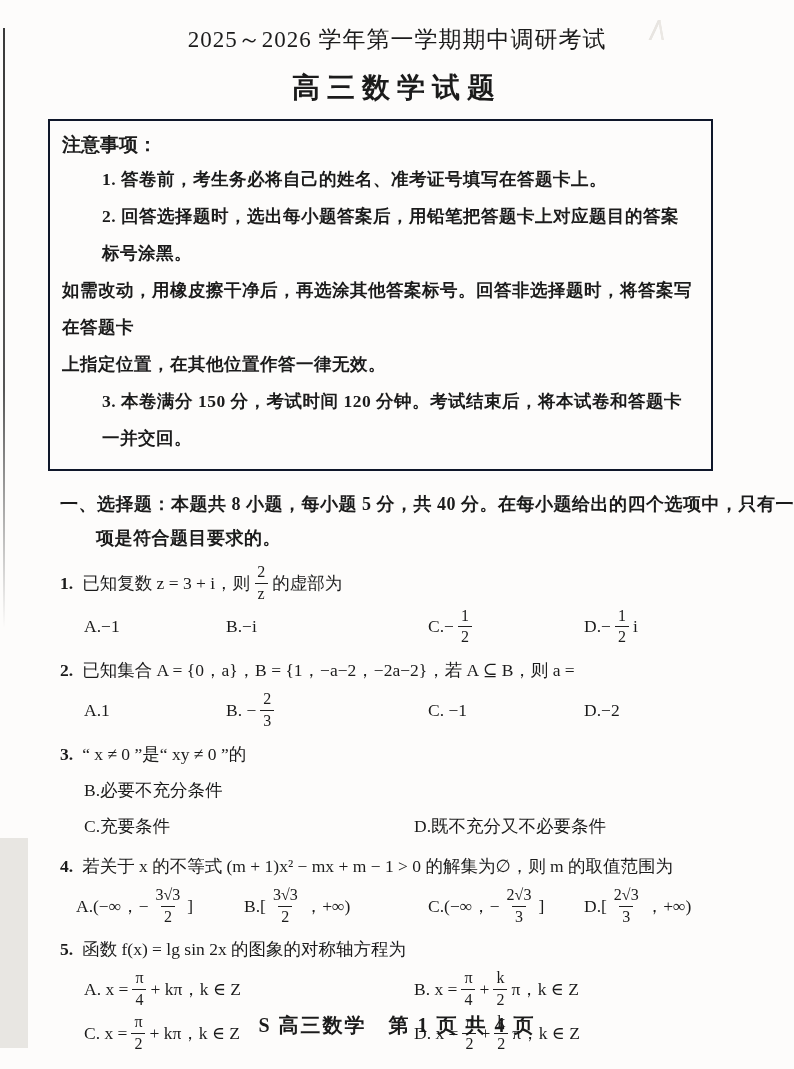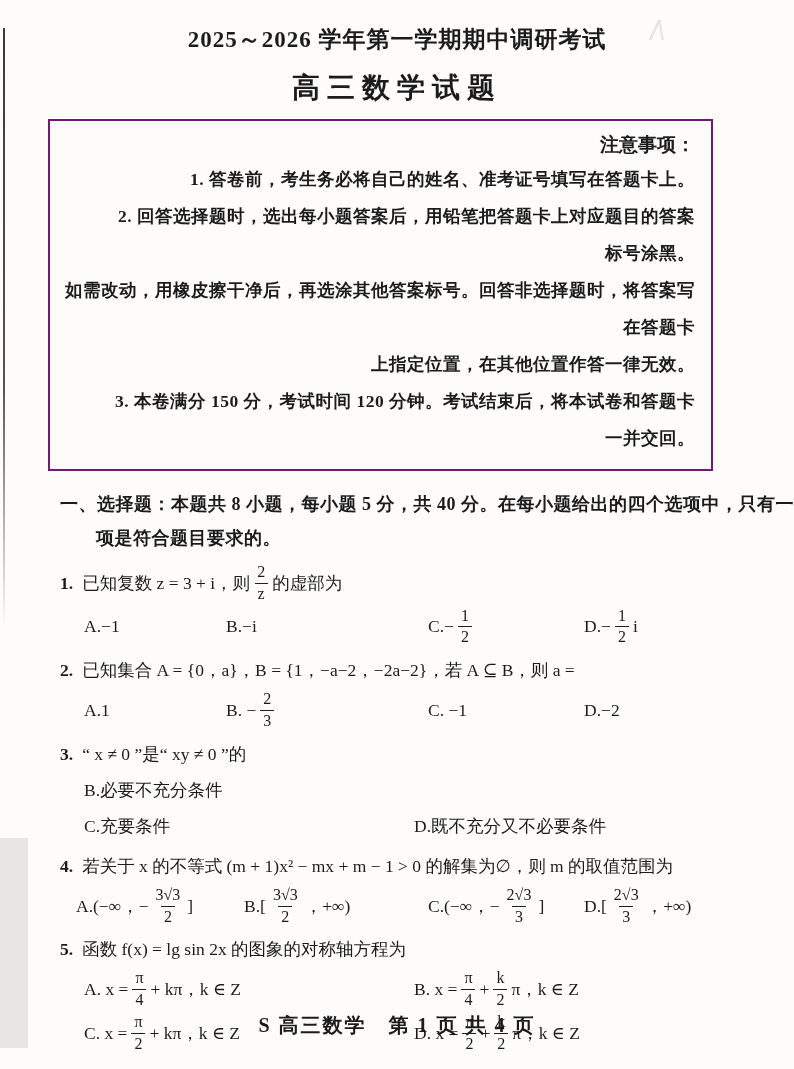--- a/index.html
+++ b/index.html
@@ -10,24 +10,24 @@
   }
   
   .edge-line { position:absolute; left:3px; top:28px; width:2px; height:600px;
     background:linear-gradient(#3a3a3a 0%, #555 60%, rgba(90,90,90,0) 100%); }
   .edge-strip { position:absolute; left:0; top:838px; width:28px; height:210px; background:#e8e6e2; }
   .smudge { position:absolute; left:641px; top:20px; width:28px; height:20px; opacity:.55;
     background:
       linear-gradient(115deg, transparent 44%, #d7d3cd 46%, #d7d3cd 52%, transparent 54%),
       linear-gradient(80deg, transparent 64%, #ddd9d3 66%, #ddd9d3 72%, transparent 74%); }
 
-  .title1 { margin:24px 30px 0; text-align:center; font-size:23px; font-weight:700; letter-spacing:1px; }
+  .title1 { margin:24px 30px 0; text-align:center; font-size:23px; font-weight:400; letter-spacing:1px; }
   .title2 { margin:14px 0 0; text-align:center; font-size:28px; font-weight:700; letter-spacing:7px; }
 
-  .notice { margin:12px 0 0 48px; width:633px; border:2px solid #701a75; padding:8px 16px 12px 12px;text-align:right; }
+  .notice { margin:12px 0 0 48px; width:633px; border:2px solid #0f172a; padding:8px 16px 12px 12px; }
   .notice-title { font-size:19px; font-weight:700; line-height:32px; }
   .notice p { margin:0; font-size:17.5px; font-weight:700; line-height:37px; letter-spacing:.5px; }
   .notice p.ind { padding-left:40px; }
 
   .sec { margin:16px 0 0 60px; font-size:18px; font-weight:700; line-height:34px; letter-spacing:.5px; }
   .sec .l2 { margin-left:36px; }
 
   .question { margin:8px 0 0 0; }
   .stem { display:flex; align-items:center; margin-left:60px; font-size:17.5px; line-height:30px; min-height:32px; }
   .qnum { font-weight:700; margin-right:9px; }

